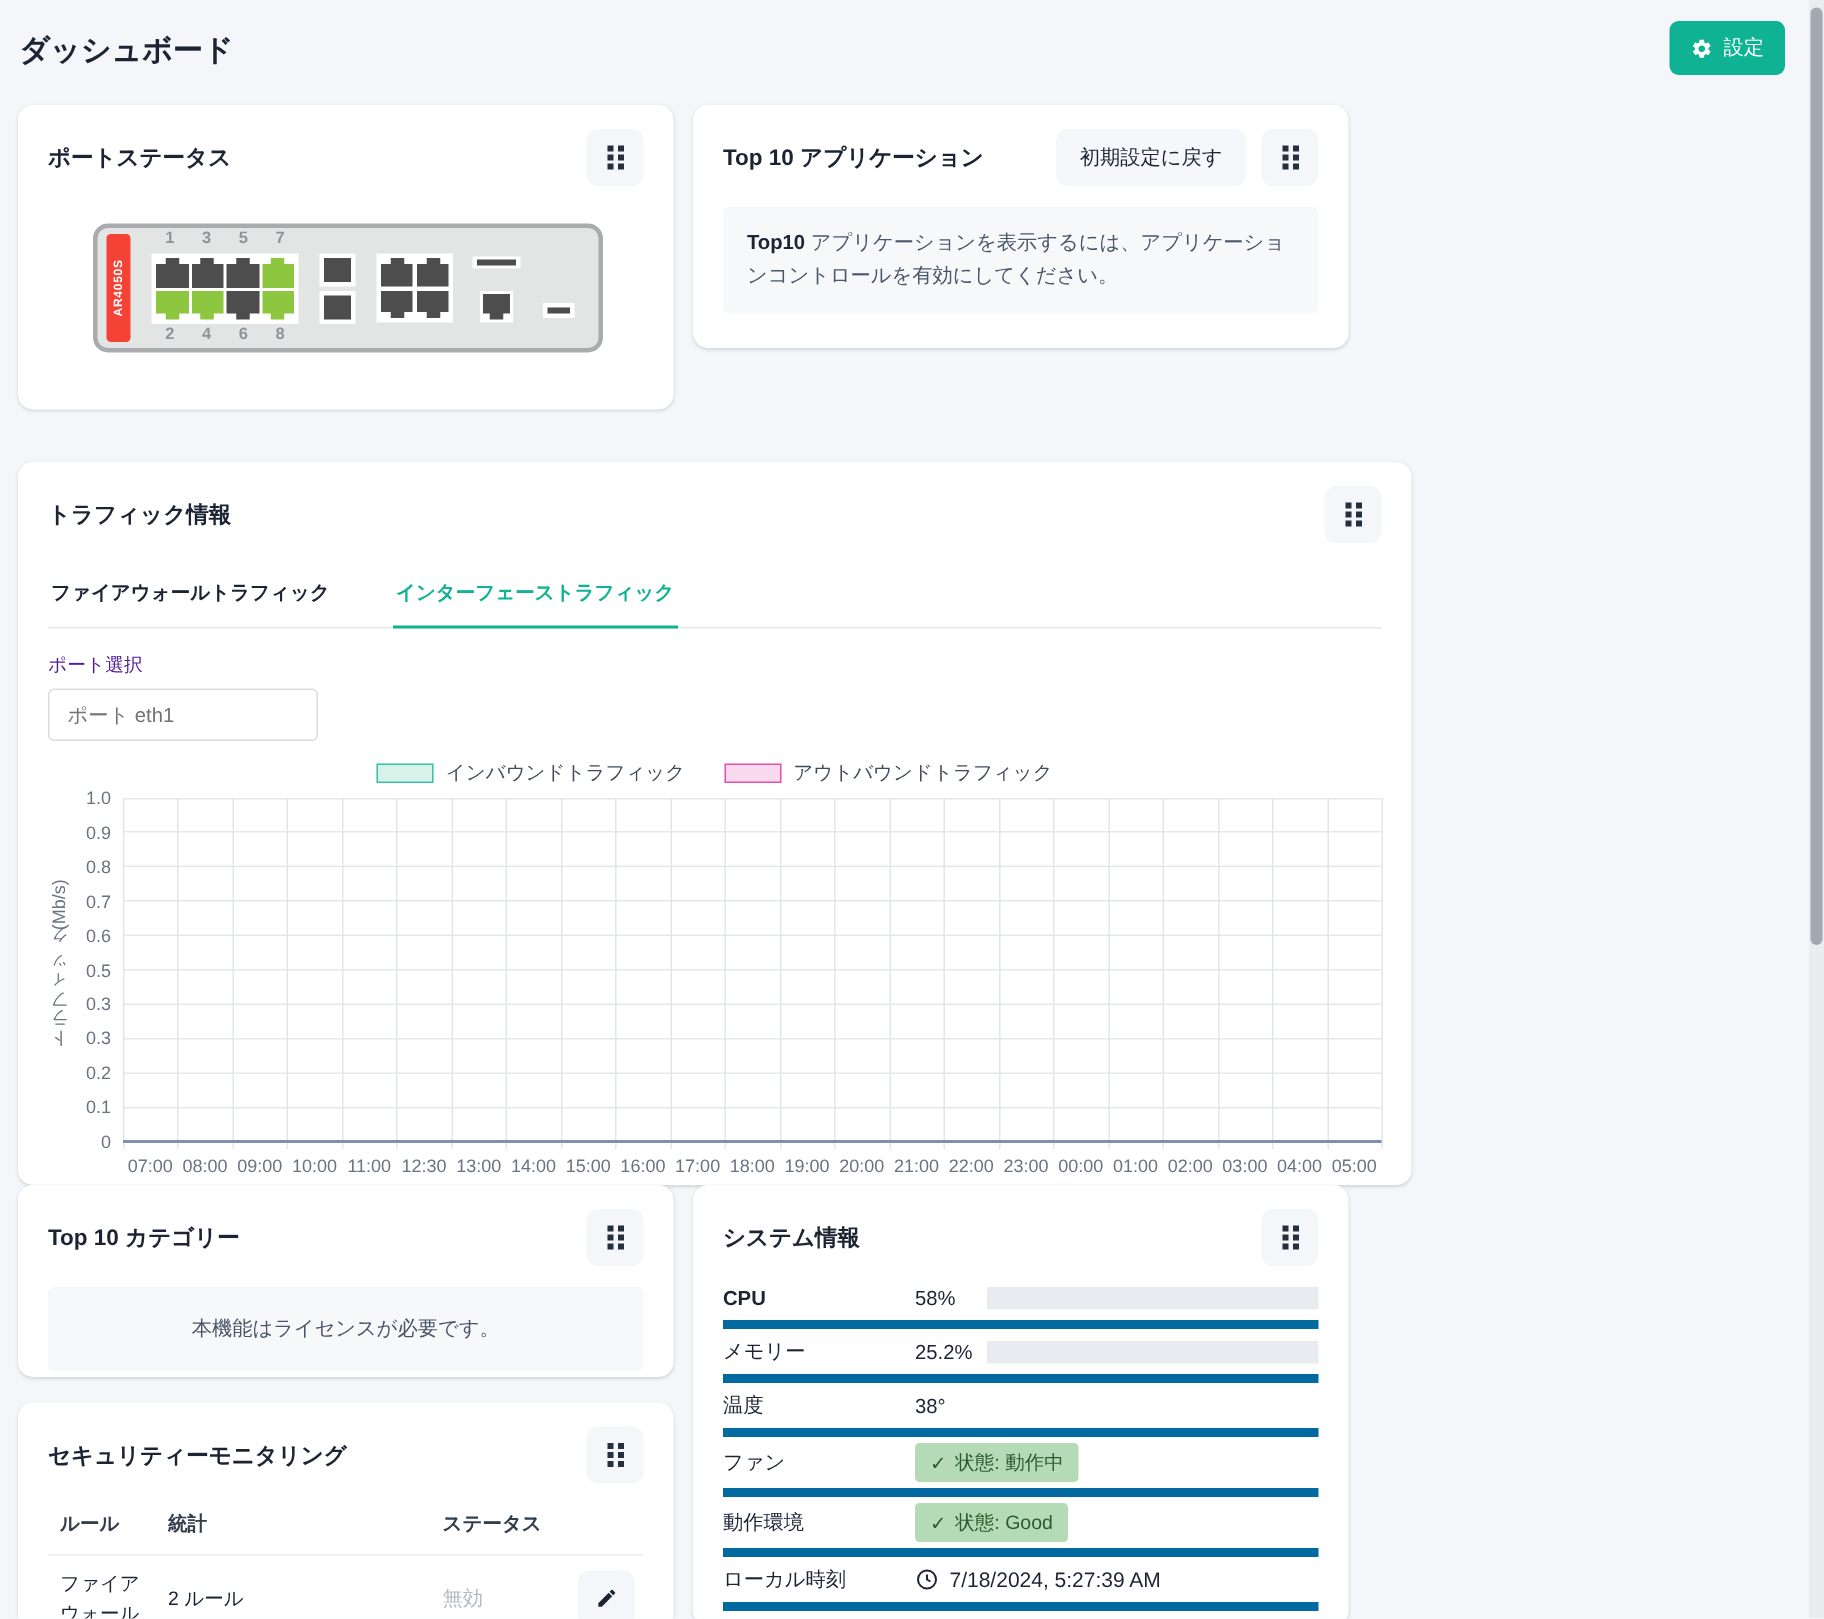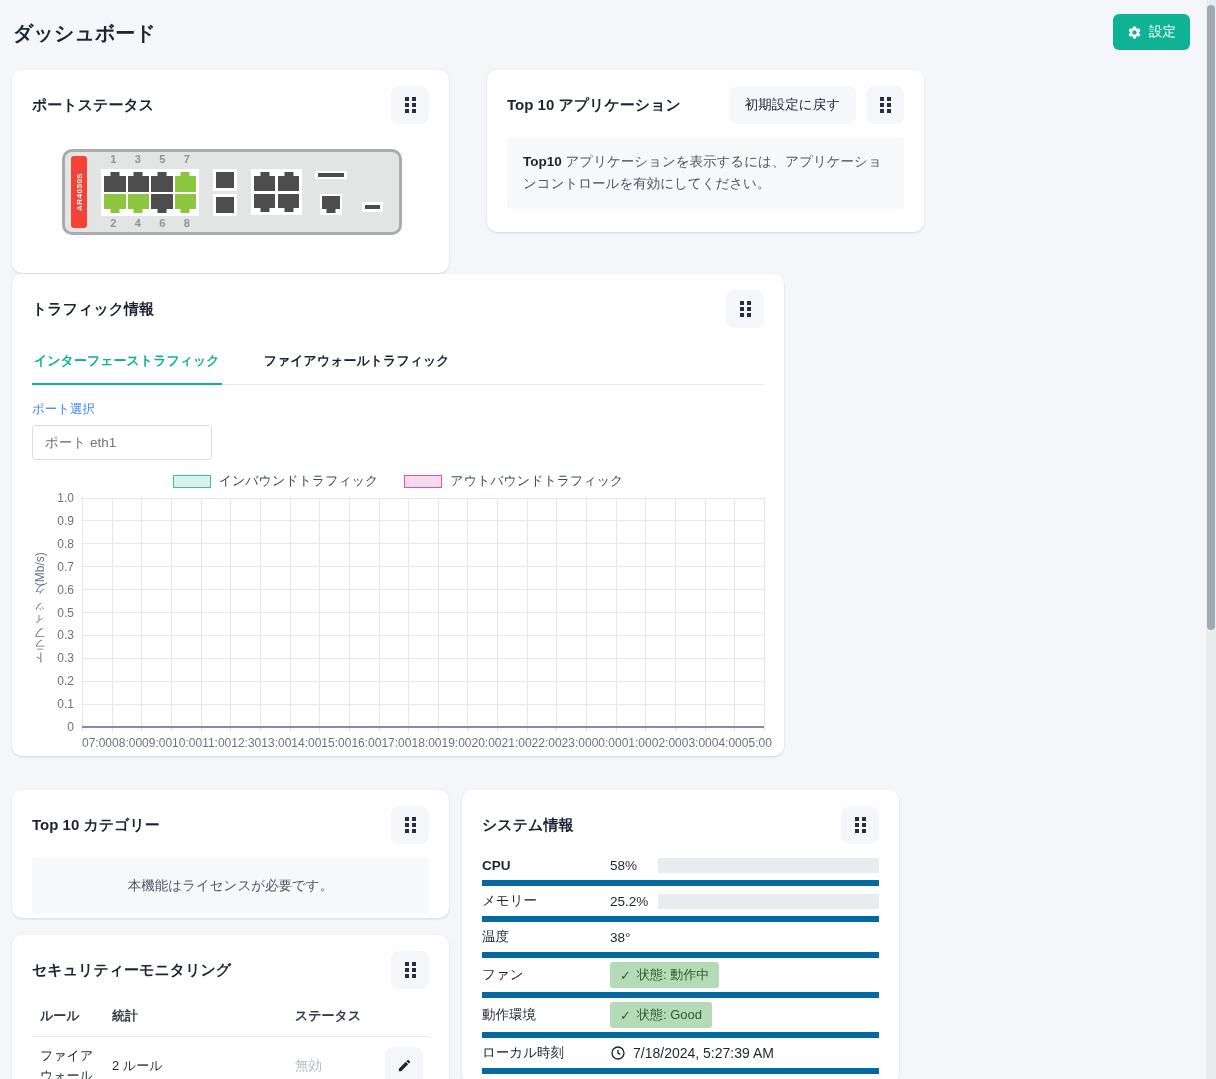--- a/index.html
+++ b/index.html
@@ -14,22 +14,22 @@
   .sb-thumb { position:absolute; right:1px; top:5px; width:8px; height:625px; background:#a2a9b0; border-radius:4px; }
   
   .page-title { position:absolute; left:13px; top:20px; font-size:20px; font-weight:700; color:#1c2433; }
   .settings-btn { position:absolute; right:26px; top:14px; height:36px; padding:0 14px;
     background:var(--accent); color:#fff; border:none; border-radius:6px; font-size:13.5px;
     display:flex; align-items:center; gap:7px; cursor:pointer; font-family:Liberation Mono, monospace; }
   
   .card { position:absolute; background:#fff; border-radius:10px; padding:16px 20px;
     box-shadow:0 1px 2px rgba(16,24,40,.05), 0 1px 3px rgba(16,24,40,.09); }
   #card-port     { left:12px;  top:70px;  width:437px; height:203px; }
-  #card-apps     { left:462px; top:70px;  width:437px; height:162px;margin-left:25px; }
-  #card-traffic  { left:12px;  top:274px; width:772px; height:482px; }
+  #card-apps     { left:462px; top:70px;  width:437px; height:162px; }
+  #card-traffic  { left:12px;  top:308px; width:929px; height:482px; }
   #card-cat      { left:12px;  top:790px; width:437px; height:128px; }
   #card-system   { left:462px; top:790px; width:437px; height:294px; }
   #card-security { left:12px;  top:935px; width:437px; height:160px; }
   .card-head { display:flex; justify-content:space-between; align-items:center; }
   .card-title { font-size:15px; font-weight:600; color:#1c2433; }
   .card-title b { font-weight:700; }
   .head-actions { display:flex; gap:10px; align-items:center; }
   .icon-btn { width:38px; height:38px; background:#f4f6f9; border:none; border-radius:8px;
     display:flex; align-items:center; justify-content:center; cursor:pointer; flex:0 0 auto; }
   .ghost-btn { height:38px; padding:0 16px; background:#f5f7fa; border:none; border-radius:8px;
@@ -66,21 +66,21 @@
     display:grid; grid-template-columns:1fr 1fr; grid-auto-rows:1fr; gap:3px; }
   .slot-a { left:250px; top:19px; width:32px; height:8px; display:flex; align-items:center; justify-content:center; }
   .slot-a > div { width:26px; height:4px; background:var(--port-down); }
   .wan-port { left:255px; top:42px; width:22px; height:21px; padding:2px; }
   .slot-b { left:297px; top:50px; width:21px; height:10px; display:flex; align-items:center; justify-content:center; }
   .slot-b > div { width:15px; height:4px; background:var(--port-down); }
   
   .tabs { margin-top:12px; display:flex; gap:40px; border-bottom:1px solid #e4e7eb; }
   .tab { padding:12px 2px 13px; font-size:13px; font-weight:700; color:#1c2433; cursor:pointer; }
   .tab.active { color:var(--accent); border-bottom:2px solid var(--accent); margin-bottom:-1px; }
-  .select-label { margin-top:16px; font-size:12.5px; color:#3b82f6; }
+  .select-label { margin-top:16px; font-size:12.5px; color:#4c1d95; }
   .select-box { margin-top:7px; width:180px; height:35px; border:1px solid #d8dce2; border-radius:4px;
     background:#fff; display:flex; align-items:center; padding:0 12px; font-size:13.5px; color:#737373; cursor:pointer; }
   .chart-legend { display:flex; justify-content:center; align-items:center; gap:26px; margin:12px 0 8px; }
   .legend-item { display:flex; align-items:center; gap:8px; font-size:13px; color:#3f4c5c; }
   .legend-swatch { width:38px; height:13px; border:1.5px solid; }
   .plot-wrap { display:flex; margin-top:2px; }
   .y-axis-label { width:16px; height:229px; display:flex; align-items:center; justify-content:center;
     writing-mode:vertical-rl; transform:rotate(180deg); font-size:12px; color:#6b7280; }
   .y-ticks { position:relative; width:34px; height:229px; }
   .y-ticks span { position:absolute; right:8px; transform:translateY(-50%); font-size:12px; color:#6b7280; }
@@ -225,22 +225,22 @@
               <rect x="1" y="7" width="4" height="4"></rect>
               <rect x="8" y="7" width="4" height="4"></rect>
               <rect x="1" y="13" width="4" height="4"></rect>
               <rect x="8" y="13" width="4" height="4"></rect>
             </g>
           </svg>
       </span>
     </button>
   </div>
   <div class="tabs">
+    <div class="tab">ファイアウォールトラフィック</div>
     <div class="tab active">インターフェーストラフィック</div>
-    <div class="tab">ファイアウォールトラフィック</div>
   </div>
   <div class="select-label">ポート選択</div>
   <div class="select-box">ポート eth1</div>
 
   <div class="chart">
     <div class="chart-legend">
       <div class="legend-item">
         <span class="legend-swatch" id="sw-in" style="background: rgb(215, 242, 235); border-color: rgb(52, 195, 163);"></span>
         <span>インバウンドトラフィック</span>
       </div>

